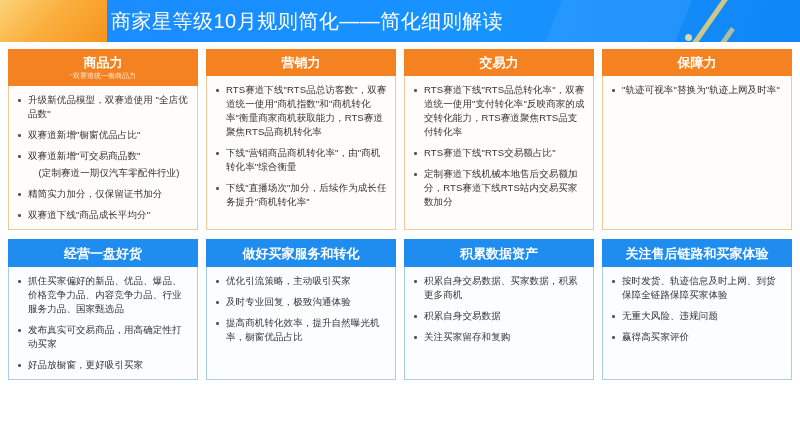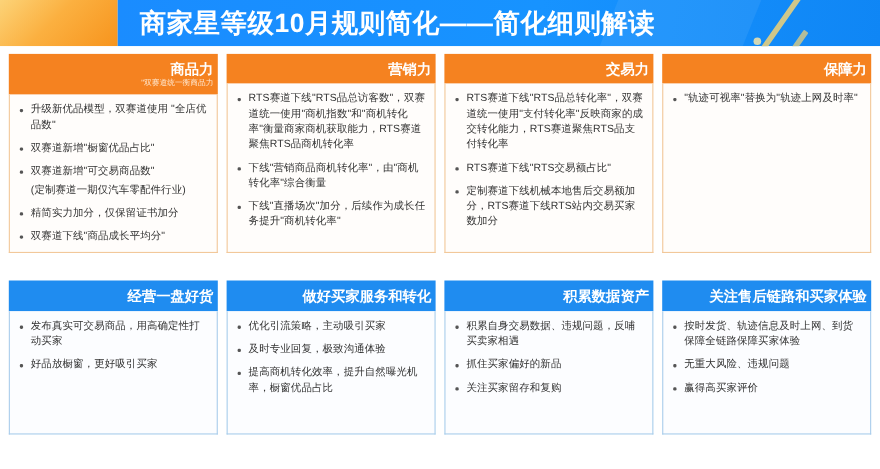--- a/index.html
+++ b/index.html
@@ -51,24 +51,24 @@
     top: -40px;
     width: 130px;
     height: 140px;
     background: rgba(255,255,255,0.07);
     transform: skewX(-22deg);
   }
   .header-title {
     position: relative;
     z-index: 3;
     color: #ffffff;
-    font-size: 24px;
-    font-weight: bold;
+    font-size: 20px;
+    font-weight: normal;
     letter-spacing: 0.5px;
-    padding-left: 20px;
+    padding-left: 4px;
     white-space: nowrap;
   }
   .stripe {
     position: absolute;
     z-index: 2;
     background: #cfc78a;
     width: 5px;
     height: 62px;
     transform: rotate(35deg);
     border-radius: 1px;
@@ -89,35 +89,36 @@
   .board {
     position: relative;
     padding: 7px 8px 8px 8px;
     box-sizing: border-box;
   }
   .row {
     display: flex;
     gap: 8px;
     width: 100%;
   }
-  .row + .row { margin-top: 25px; }
+  .row + .row { margin-top: 9px; }
 
   .card {
     flex: 1 1 0;
     min-width: 0;
     background: #ffffff;
     box-sizing: border-box;
     display: flex;
     flex-direction: column;
   }
   .card-head {
-    text-align: right;
+    text-align: center;
     color: #ffffff;
     font-weight: bold;
     box-sizing: border-box;
+    font-family: Liberation Serif, serif;
   }
 
   
   .card-orange .card-head {
     background: #f58220;
     padding: 6px 4px 5px 4px;
   }
   .card-orange .card-head .head-title {
     font-size: 13px;
     line-height: 15px;
@@ -180,20 +181,21 @@
     left: 4px;
     top: 6px;
     width: 2.5px;
     height: 2.5px;
     background: #555;
     border-radius: 50%;
   }
   ul.bullets > li.nobullet {
     padding-left: 14px;
     margin-top: -4px;
+    text-align: center;
   }
 
   .row-top .card-body { min-height: 140px; }
   .row-bottom .card-body { min-height: 112px; }
 </style>
 </head>
 <body>
 
 <div class="page">
 
@@ -272,20 +274,21 @@
     </div>
 
     <div class="row row-bottom">
 
       <div class="card card-blue">
         <div class="card-head">
           <span class="head-title">经营一盘好货</span>
         </div>
         <div class="card-body">
           <ul class="bullets">
+            <li class="bullet">抓住买家偏好的新品、优品、爆品、价格竞争力品、内容竞争力品、行业服务力品、国家甄选品</li>
             <li class="bullet">发布真实可交易商品，用高确定性打动买家</li>
             <li class="bullet">好品放橱窗，更好吸引买家</li>
           </ul>
         </div>
       </div>
 
       <div class="card card-blue">
         <div class="card-head">
           <span class="head-title">做好买家服务和转化</span>
         </div>
@@ -297,22 +300,22 @@
           </ul>
         </div>
       </div>
 
       <div class="card card-blue">
         <div class="card-head">
           <span class="head-title">积累数据资产</span>
         </div>
         <div class="card-body">
           <ul class="bullets">
-            <li class="bullet">积累自身交易数据、违规问题，反哺买卖家相遇</li>
-            <li class="bullet">抓住买家偏好的新品</li>
+            <li class="bullet">积累自身交易数据、买家数据，积累更多商机</li>
+            <li class="bullet">积累自身交易数据</li>
             <li class="bullet">关注买家留存和复购</li>
           </ul>
         </div>
       </div>
 
       <div class="card card-blue">
         <div class="card-head">
           <span class="head-title">关注售后链路和买家体验</span>
         </div>
         <div class="card-body">

